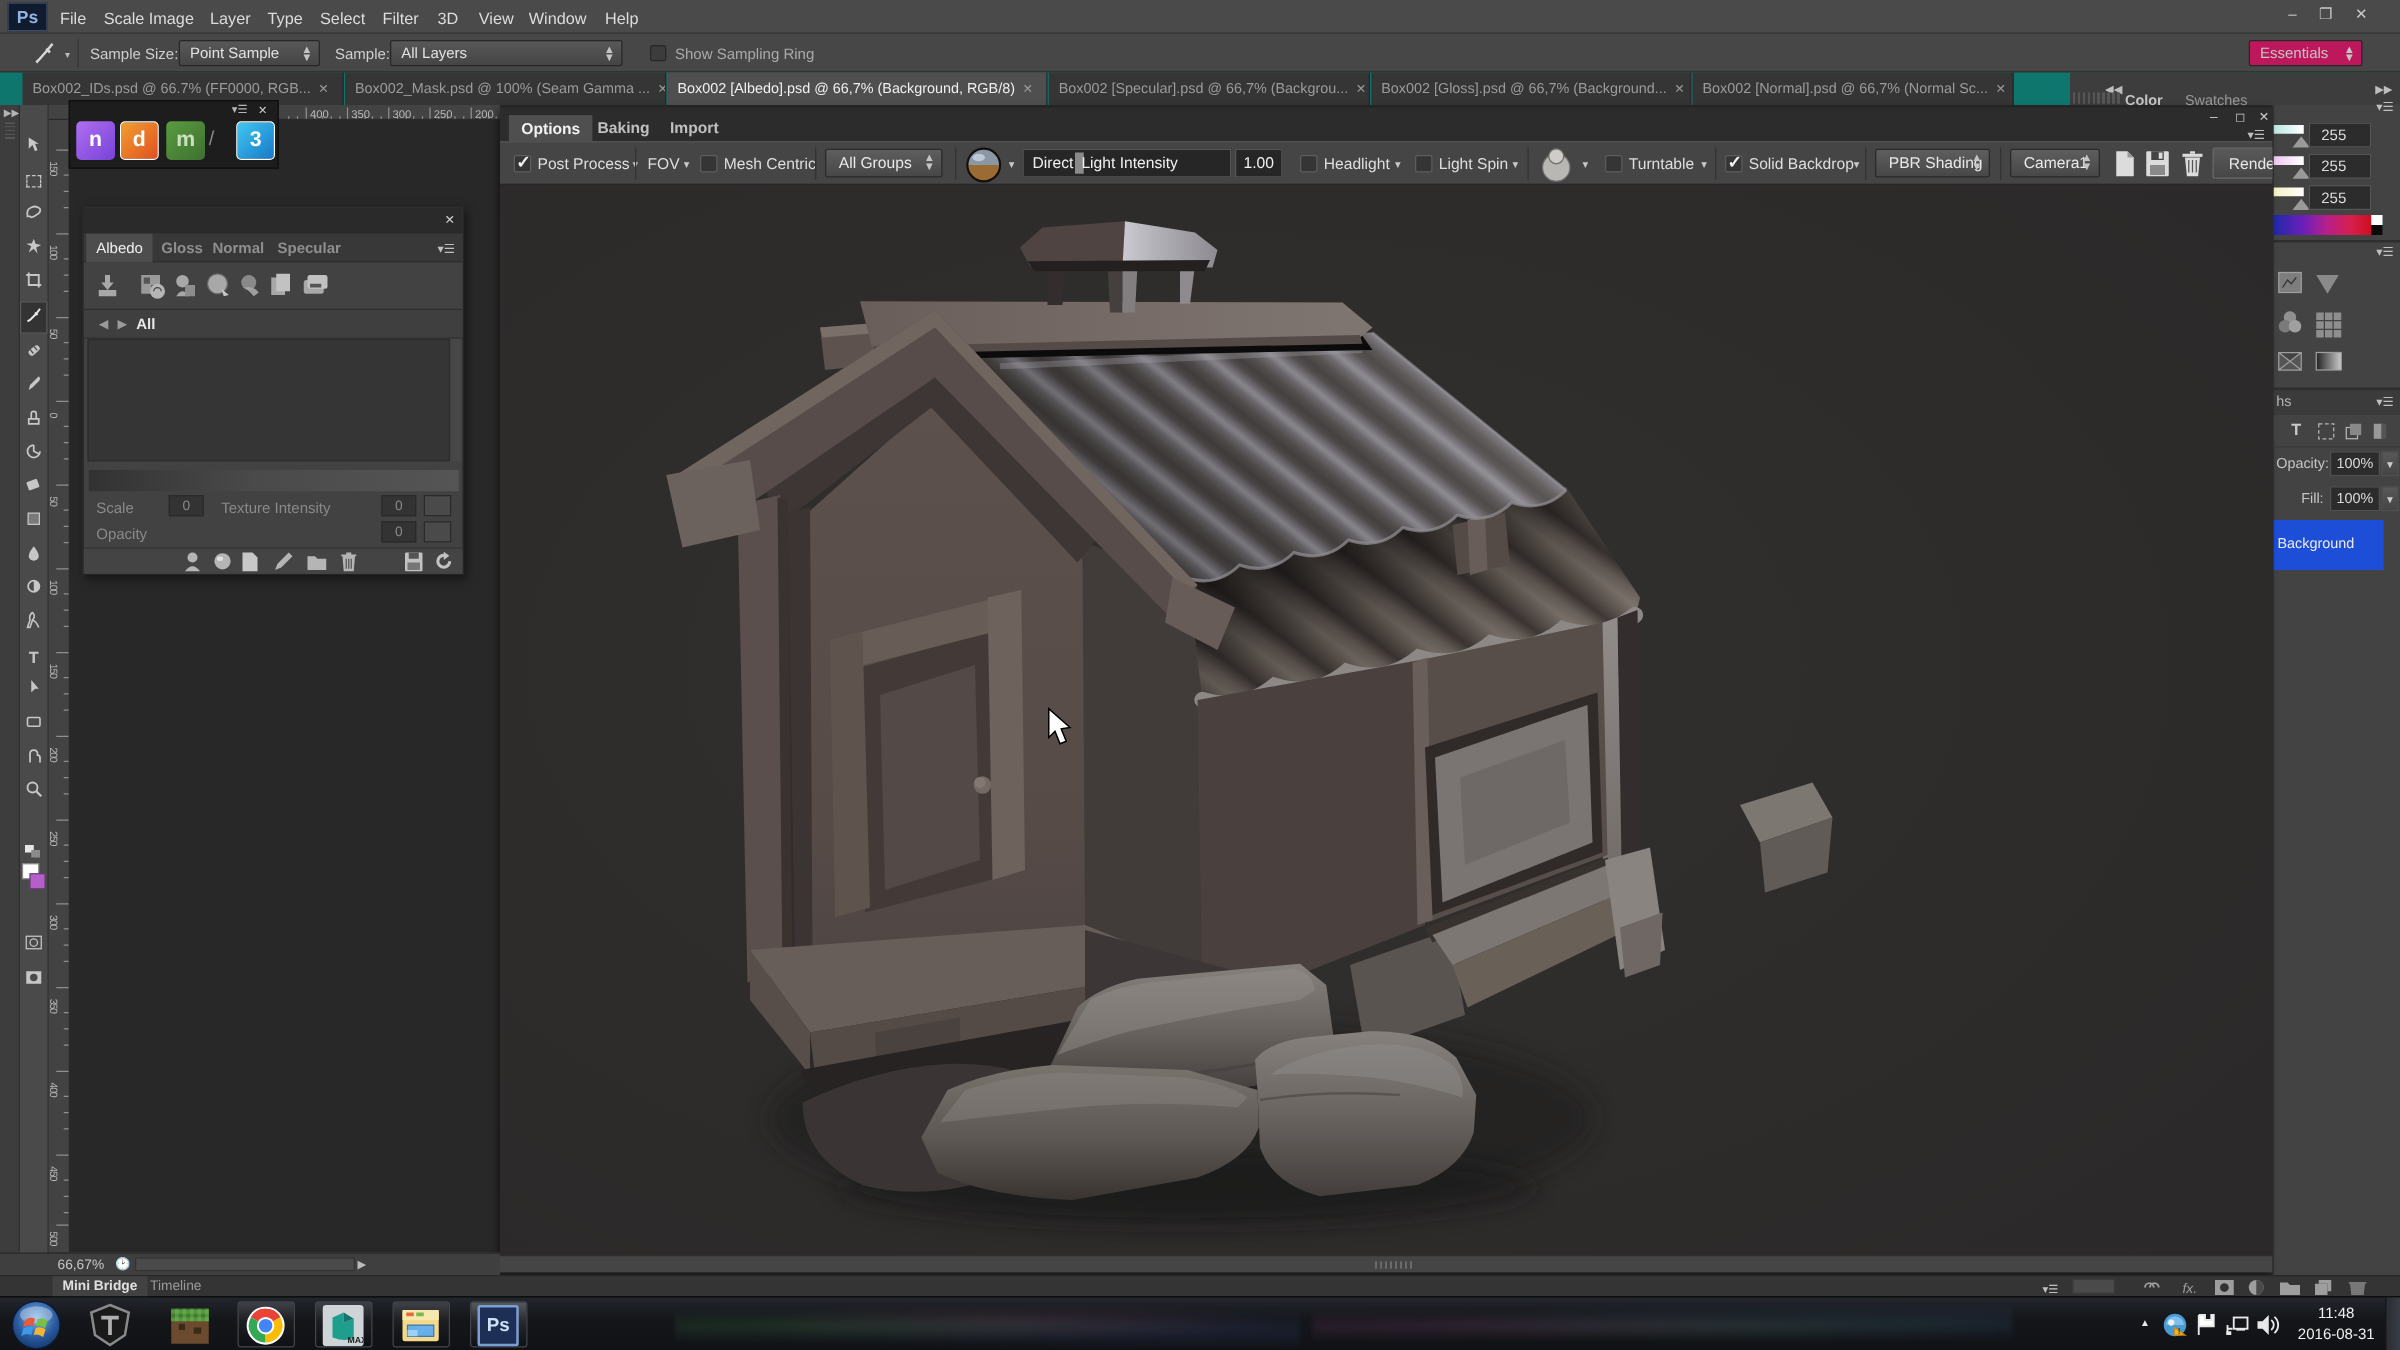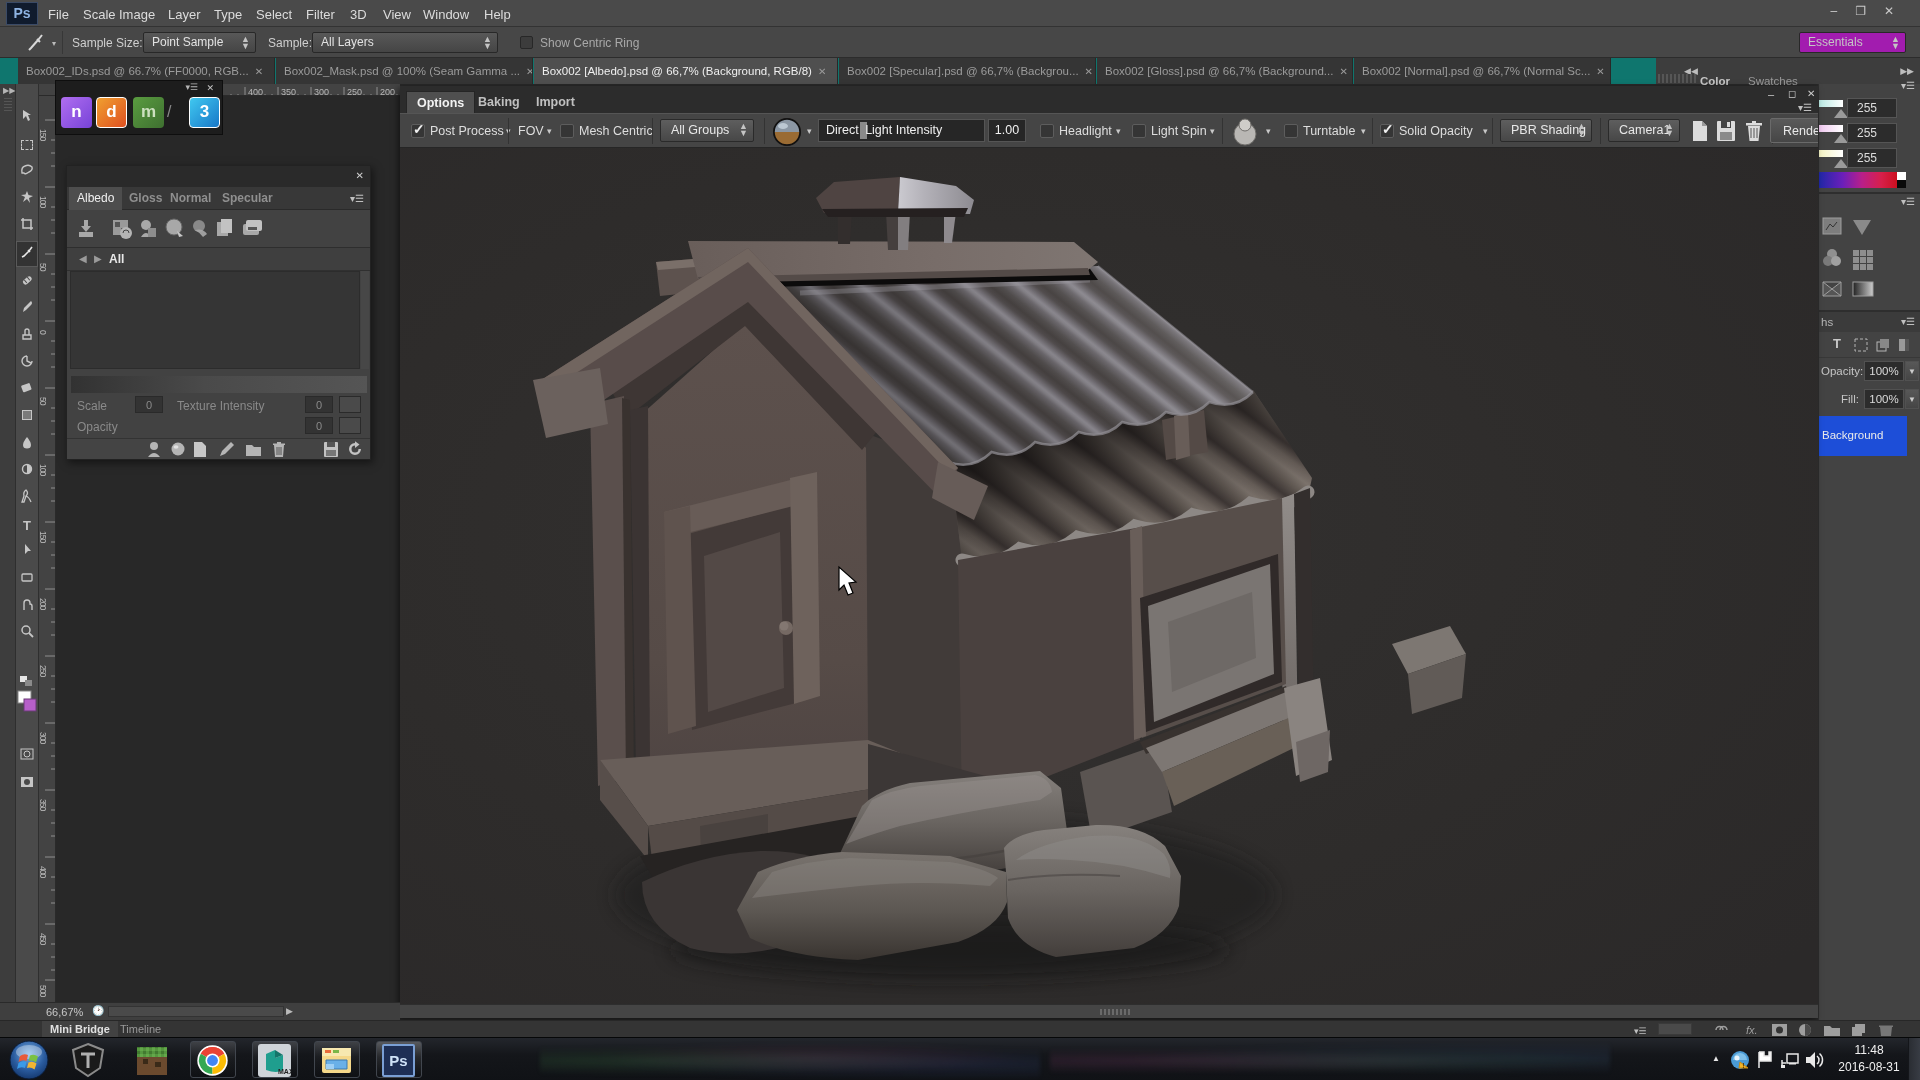--- a/index.html
+++ b/index.html
@@ -47,22 +47,22 @@
 <svg class="abs" style="left:24px;top:5px" width="22" height="22">
       <path d="M18 3 L14 8 L7 16 L5 18 M13 7l3 3" stroke="#d8d8d8" stroke-width="2" fill="none"></path>
     </svg>
 <span class="olabel" style="left:52px;color:#bbb;font-size:8px;top:12px">▾</span>
 <div class="abs" style="left:62px;top:4px;width:1px;height:23px;background:#373737"></div>
 <span class="olabel" style="left:72px">Sample Size:</span>
 <div class="drop" style="left:143px;width:113px">Point Sample<span class="spin">▲<br>▼</span></div>
 <span class="olabel" style="left:268px">Sample:</span>
 <div class="drop" style="left:312px;width:186px">All Layers<span class="spin">▲<br>▼</span></div>
 <div class="cbx" style="left:520px;top:9px"></div>
-<span class="olabel" style="left:540px;color:#a9a9a9">Show Centric Ring</span>
-<div class="drop" style="left:1799px;width:107px;background:#a21caf;color:#c5c5c5">Essentials<span class="spin">▲<br>▼</span></div>
+<span class="olabel" style="left:540px;color:#a9a9a9">Show Sampling Ring</span>
+<div class="drop" style="left:1799px;width:91px;background:#be185d;color:#c5c5c5">Essentials<span class="spin">▲<br>▼</span></div>
 </div>
 <div class="abs" id="tabbar">
 <div class="dtab" style="left:18px;width:257px">Box002_IDs.psd @ 66.7% (FF0000, RGB...<span class="x">✕</span></div>
 <div class="dtab" style="left:276px;width:257px">Box002_Mask.psd @ 100% (Seam Gamma ...<span class="x">✕</span></div>
 <div class="dtab act" style="left:534px;width:304px">Box002 [Albedo].psd @ 66,7% (Background, RGB/8)<span class="x">✕</span></div>
 <div class="dtab" style="left:839px;width:257px">Box002 [Specular].psd @ 66,7% (Backgrou...<span class="x">✕</span></div>
 <div class="dtab" style="left:1097px;width:256px">Box002 [Gloss].psd @ 66,7% (Background...<span class="x">✕</span></div>
 <div class="dtab" style="left:1354px;width:257px">Box002 [Normal].psd @ 66,7% (Normal Sc...<span class="x">✕</span></div>
 </div>
 
@@ -312,21 +312,21 @@
         <circle cx="15" cy="17" r="11" fill="#b9b7b4"></circle>
         <circle cx="15" cy="17" r="11" fill="none" stroke="#6e6c69"></circle>
         <circle cx="15" cy="8" r="6" fill="#cfcdc9" stroke="#6e6c69"></circle>
       </svg>
   <span class="tar" style="left:866px">▾</span>
   <div class="tcb" style="left:884px"></div>
       <span class="tlb" style="left:903px">Turntable</span>
       <span class="tar" style="left:961px">▾</span>
   <div class="tsep" style="left:972px"></div>
   <div class="tcb ck" style="left:980px"></div>
-      <span class="tlb" style="left:999px">Solid Opacity</span>
+      <span class="tlb" style="left:999px">Solid Backdrop</span>
       <span class="tar" style="left:1083px">▾</span>
   <div class="tsep" style="left:1092px"></div>
   <div class="tdrop" style="left:1100px;width:92px">PBR Shading<span class="spin">▲<br>▼</span></div>
   <div class="tsep" style="left:1200px"></div>
   <div class="tdrop" style="left:1208px;width:72px">Camera1<span class="spin">▲<br>▼</span></div>
   <svg style="position:absolute;left:1290px;top:6px" width="20" height="22">
         <path d="M3 1 h9 l5 5 v15 h-14 Z" fill="#dcdcdc"></path>
         <path d="M12 1 l0 5 5 0" fill="#9a9a9a"></path>
       </svg>
   <svg style="position:absolute;left:1316px;top:6px" width="20" height="22">

